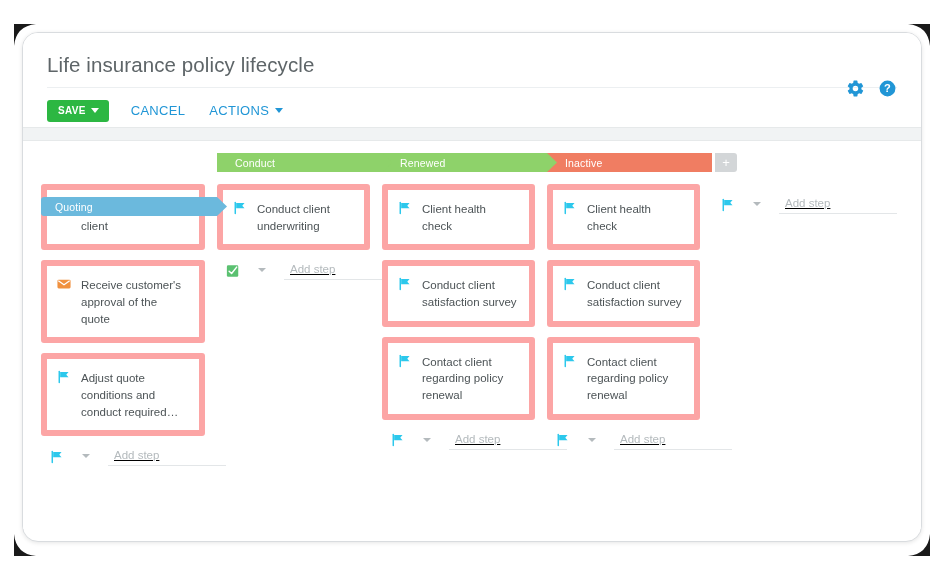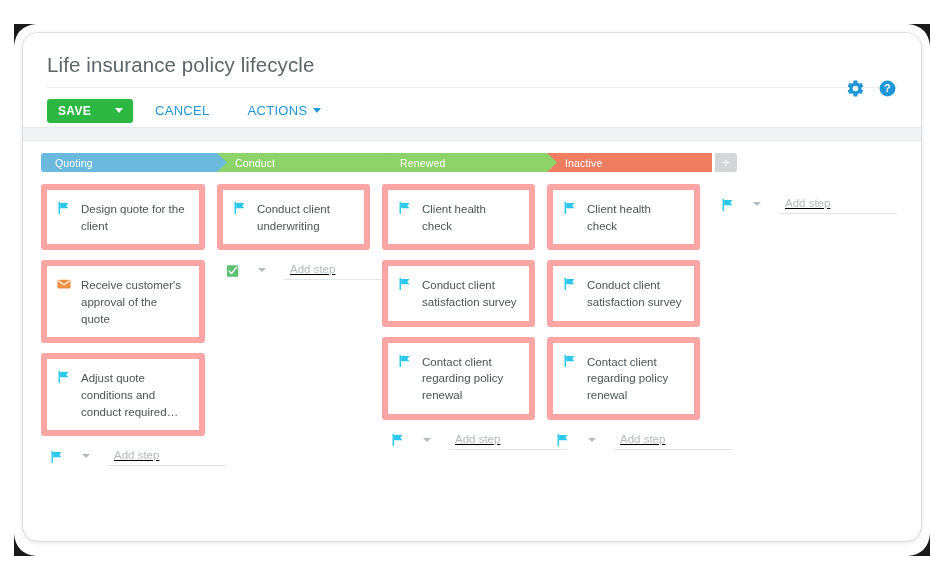--- a/index.html
+++ b/index.html
@@ -62,27 +62,27 @@
     padding-top: 11px;
     height: 34px;
   }
 
   #save-button {
     background: #2cb742;
     color: #ffffff;
     border: none;
     border-radius: 3px;
     font-family: "Liberation Sans", sans-serif;
-    font-size: 12px;
+    font-size: 10px;
     font-weight: bold;
     letter-spacing: 0.3px;
     padding: 6px 10px 6px 11px;
     display: inline-flex;
     align-items: center;
-    gap: 24px;
+    gap: 5px;
     cursor: pointer;
     line-height: 1;
   }
 
   .caret-down {
     width: 0; height: 0;
     border-left: 4px solid transparent;
     border-right: 4px solid transparent;
     border-top: 5px solid currentColor;
     display: inline-block;
@@ -96,21 +96,21 @@
     font-size: 13px;
     font-weight: normal;
     letter-spacing: 0.3px;
     cursor: pointer;
     display: inline-flex;
     align-items: center;
     gap: 6px;
     line-height: 1;
   }
   #cancel-button { margin-left: 22px; }
-  #actions-button { margin-left: 38px; }
+  #actions-button { margin-left: 24px; }
 
   #header-icons {
     position: absolute;
     right: 24px;
     top: 46px;
     display: flex;
     align-items: center;
     gap: 13px;
   }
   .header-icon { cursor: pointer; display: block; }
@@ -143,21 +143,21 @@
     position: relative;
     height: 19px;
     display: flex;
     align-items: center;
     color: #ffffff;
     font-size: 10.5px;
     letter-spacing: 0.15px;
   }
   .stage-label { padding-left: 18px; position: relative; z-index: 2; }
   .stage:first-child .stage-label { padding-left: 14px; }
-  .stage:first-child { border-radius: 3px 0 0 3px; }
+  .stage:first-child { border-radius: 3px 0 0 3px; margin-top: 44px; }
 
   
   .stage .stage-arrow {
     position: absolute;
     right: -10px;
     top: 0;
     width: 10px;
     height: 19px;
     z-index: 3;
   }

